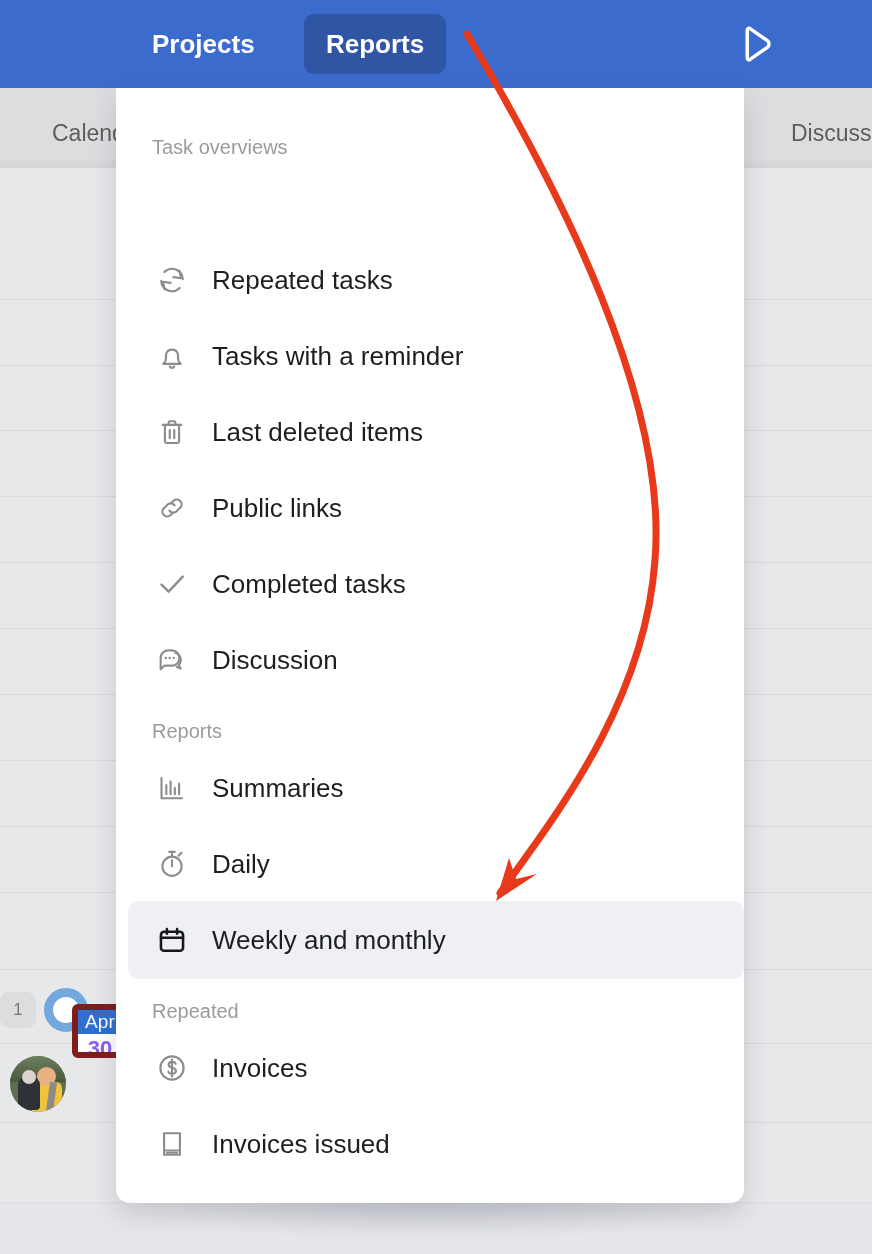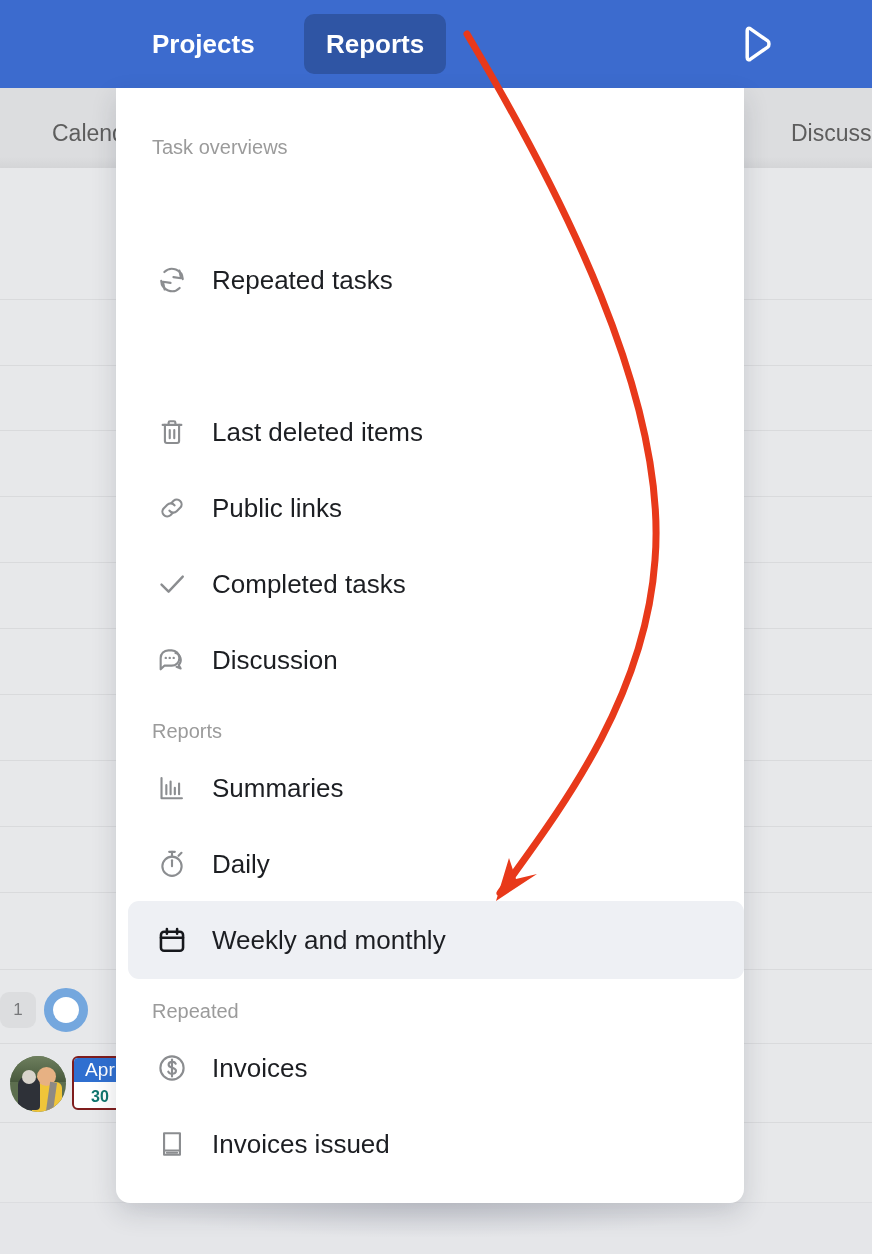--- a/index.html
+++ b/index.html
@@ -110,43 +110,43 @@
     background: #d9d4cc; border-radius: 50%;
   }
   .bg-avatar .av-strap {
     position: absolute; left: 38px; top: 26px; width: 7px; height: 30px;
     background: #8e8a84; transform: rotate(8deg);
   }
 
   .bg-datechip {
     position: absolute;
     left: 72px;
-    top: 1056px;
+    top: 1004px;
     width: 56px;
     height: 54px;
     border-radius: 6px;
     background: #ffffff;
-    border: 2px solid #7f1d1d;
+    border: 6px solid #7f1d1d;
     overflow: hidden;
     box-sizing: border-box;
   }
   .bg-datechip .dc-month {
     height: 24px;
     background: #2f6fd0;
     color: #ffffff;
     font-size: 19px;
     display: flex;
     align-items: center;
     justify-content: center;
     letter-spacing: .2px;
   }
   .bg-datechip .dc-day {
     height: 30px;
-    color: #0f766e;
-    font-size: 16px;
+    color: #8b5cf6;
+    font-size: 22px;
     font-weight: bold;
     display: flex;
     align-items: center;
     justify-content: center;
   }
 
   .bg-bottom-shadow {
     position: absolute;
     left: 0; top: 1202px; width: 872px; height: 52px;
     background: #e5e6e9;
@@ -319,20 +319,29 @@
         <svg width="34" height="34" viewBox="0 0 24 24" fill="none" stroke="currentColor" stroke-width="1.5" stroke-linecap="round" stroke-linejoin="round">
           <path d="M4.4 12.6 a7.6 7.6 0 0 0 13 5"></path>
           <path d="M19.6 11.4 a7.6 7.6 0 0 0 -13 -5"></path>
           <polyline points="17.2,5.3 18.4,10.8 13,10"></polyline>
           <polyline points="6.8,18.7 5.6,13.2 11,14"></polyline>
         </svg>
       </span>
       <span class="mi-label">Repeated tasks</span>
     </div>
 
+    <div class="menu-item" style="top:229px">
+      <span class="mi-icon">
+        <svg width="34" height="34" viewBox="0 0 24 24" fill="none" stroke="currentColor" stroke-width="1.5" stroke-linecap="round" stroke-linejoin="round">
+          <path d="M5.8 17.6 h12.4 c-1.4 -1.3 -2 -2.3 -2 -4.4 v-2.6 a4.4 4.4 0 0 0 -8.4 0 v2.6 c0 2.1 -0.6 3.1 -2 4.4 Z"></path>
+          <path d="M10.4 19.4 a1.8 1.8 0 0 0 3.2 0"></path>
+        </svg>
+      </span>
+      <span class="mi-label">Tasks with a reminder</span>
+    </div>
 
     <div class="menu-item" style="top:305px">
       <span class="mi-icon">
         <svg width="34" height="34" viewBox="0 0 24 24" fill="none" stroke="currentColor" stroke-width="1.5" stroke-linecap="round" stroke-linejoin="round">
           <path d="M5.4 7 h13.2"></path>
           <path d="M9.6 7 V5.4 a1 1 0 0 1 1 -1 h2.8 a1 1 0 0 1 1 1 V7"></path>
           <path d="M7 7 v11.4 a1.4 1.4 0 0 0 1.4 1.4 h7.2 a1.4 1.4 0 0 0 1.4 -1.4 V7"></path>
           <path d="M10.4 10.6 v5.8 M13.6 10.6 v5.8"></path>
         </svg>
       </span>

